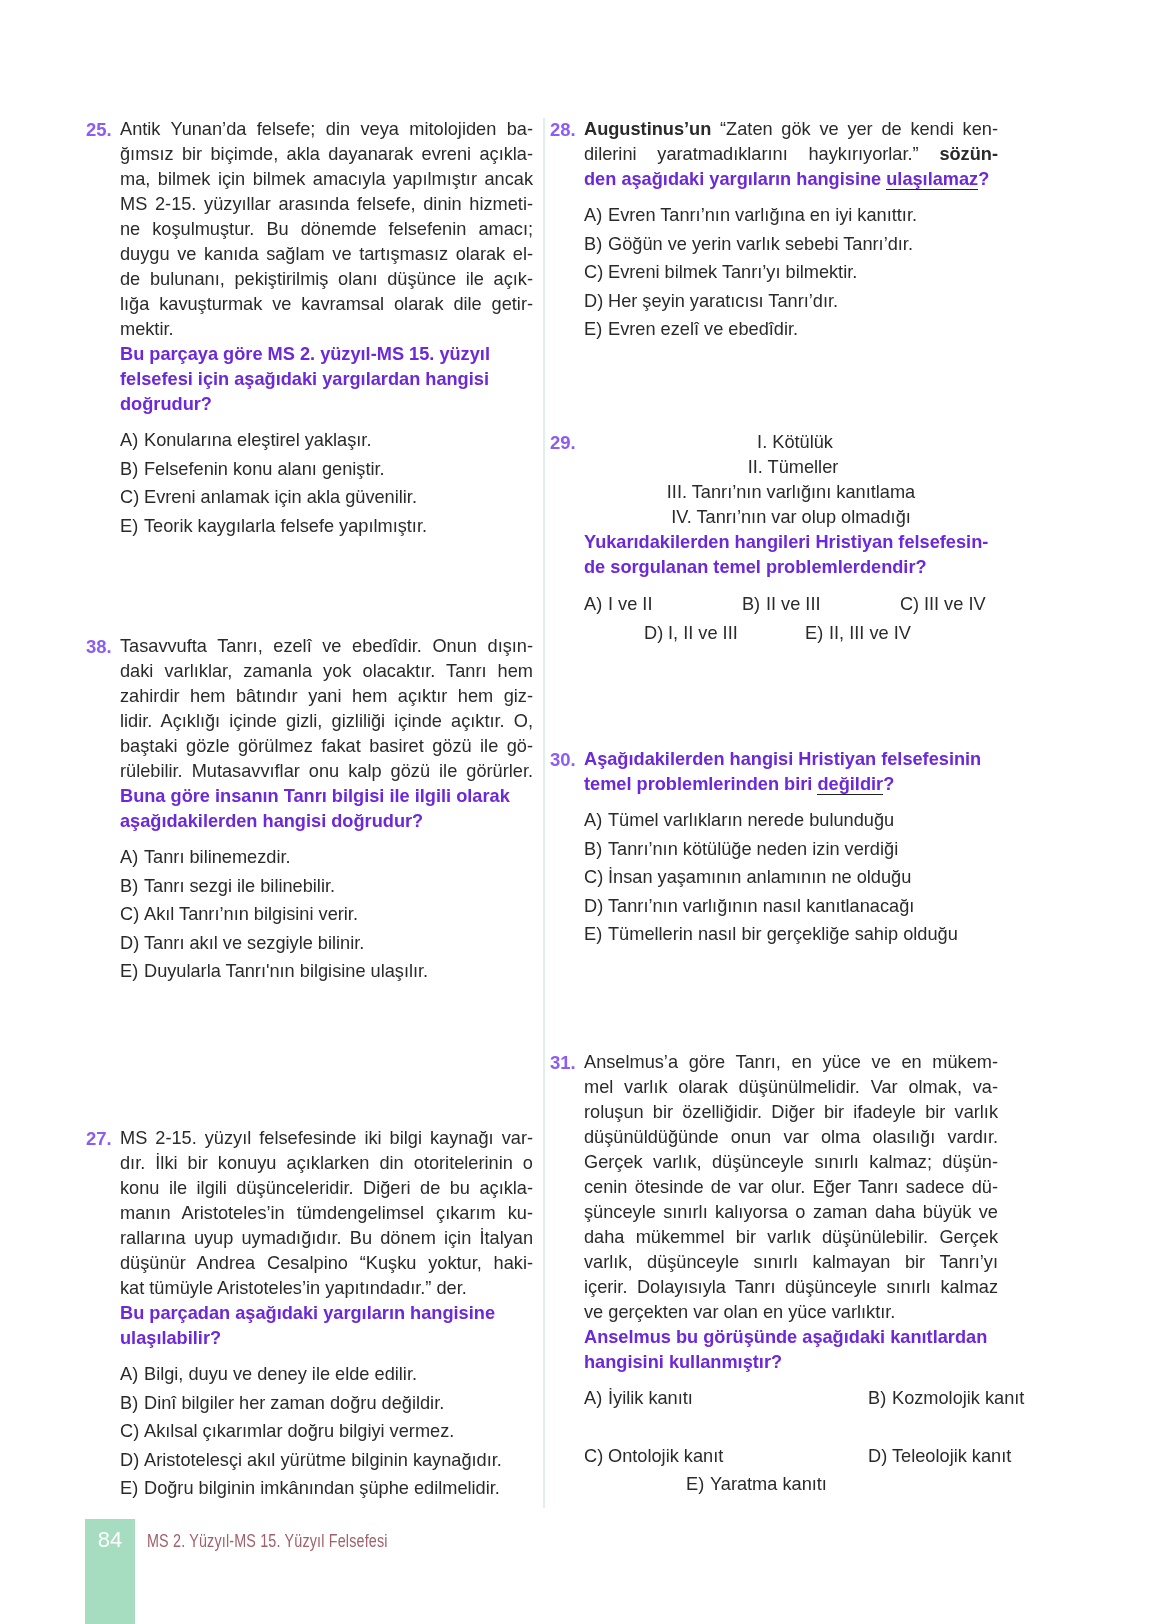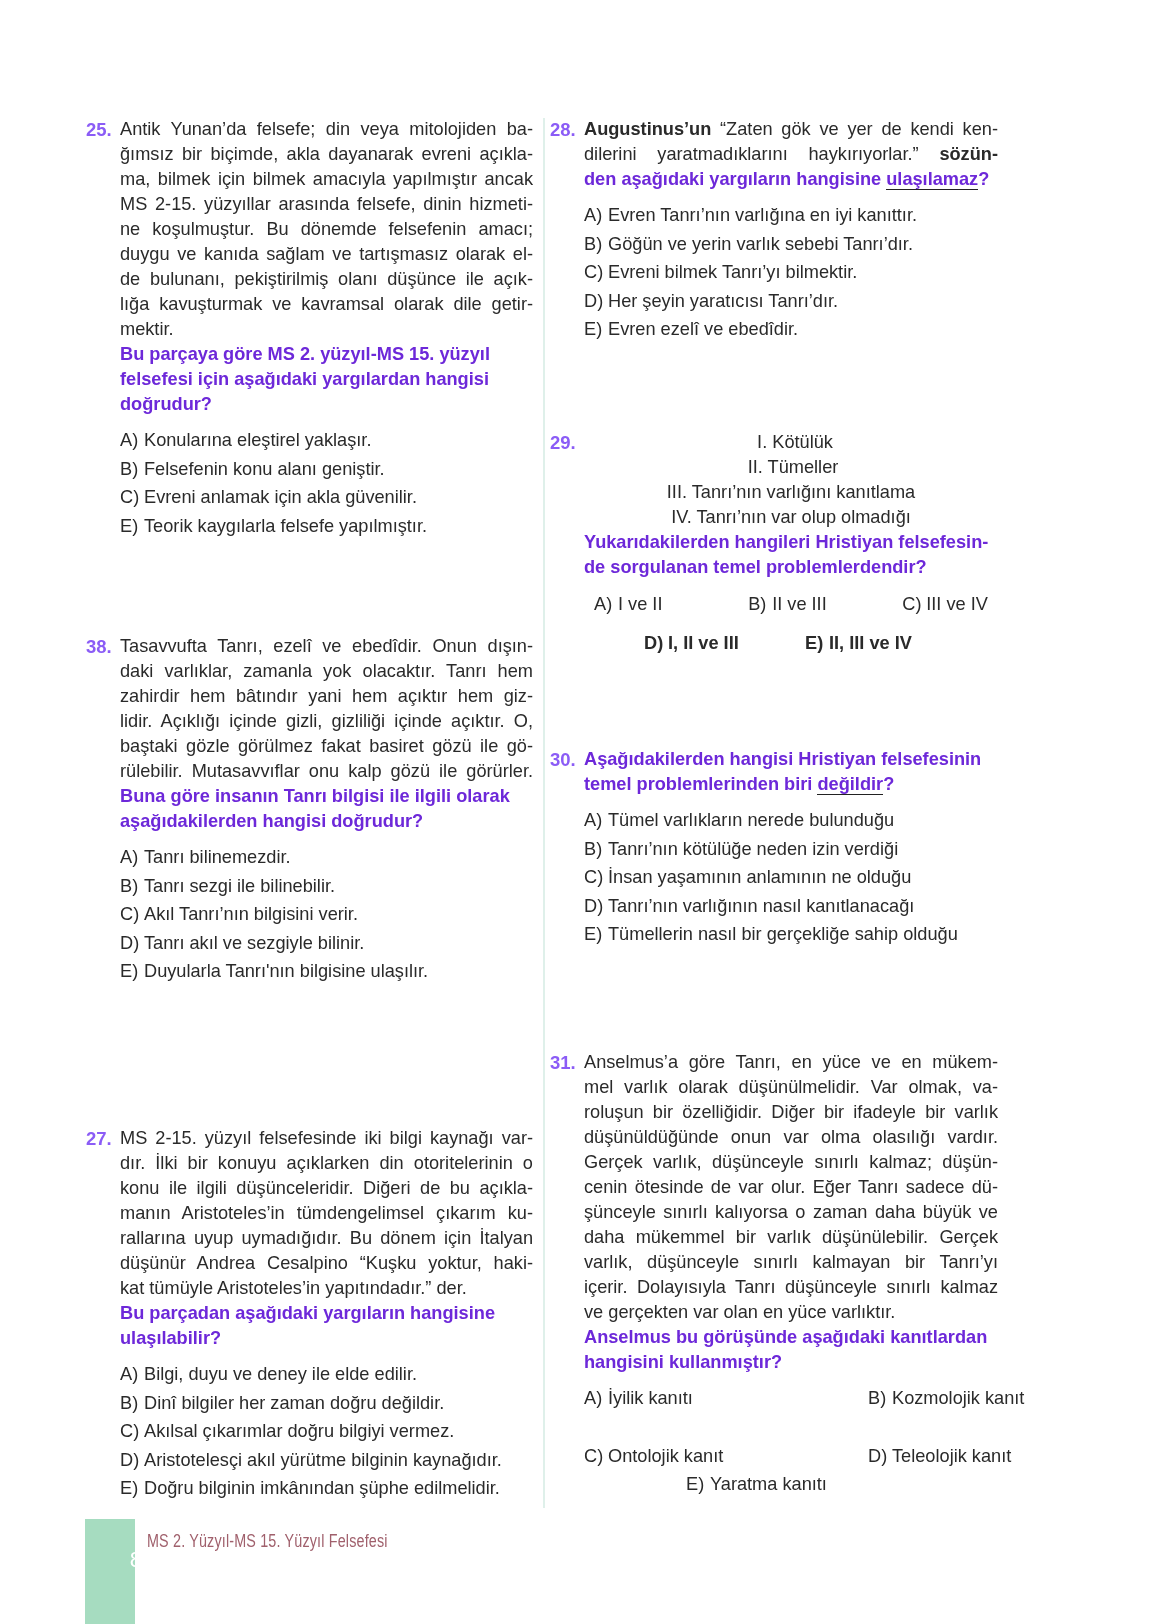--- a/index.html
+++ b/index.html
@@ -16,21 +16,21 @@
   .q .stem { font-weight: bold; color: #6d28d9; }
   .q .stem u { text-decoration: none; border-bottom: 1.5px solid #222; }
   .opts { margin-top: 9px; }
   .opt { display: block; line-height: 28.5px; white-space: nowrap; }
   .opt .lbl { display: inline-block; width: 24px; }
   .roman { line-height: 25px; text-align: center; }
   .grid2 { display: grid; grid-template-columns: 255px 180px; line-height: 28px; gap: 29px; }
   .row3 { display: flex; line-height: 28px; }
   .row3 .opt { width: 168px; }
   .footer-tab { position: absolute; left: 85px; top: 1519px; width: 50px; height: 105px; background: #a6dcc0; }
-  .page-num { position: absolute; left: 0; top: 28px; width: 50px; text-align: center; color: #ffffff; font-size: 22px; padding-left: 32px; }
+  .page-num { position: absolute; left: 0; top: 8px; width: 50px; text-align: center; color: #ffffff; font-size: 22px; }
   .chapter { position: absolute; left: 147px; top: 1531px; color: #a0606c; font-size: 17.5px; font-family: "Liberation Sans Narrow", "Liberation Sans", sans-serif; transform: scaleX(0.82); transform-origin: left top; letter-spacing: 0.2px; }
 </style>
 </head>
 <body>
 
 <div class="divider"></div>
 
 <div class="q" style="left:120px; top:117px; width:413px;">
   <span class="num">25.</span>
   <div class="para">
@@ -127,25 +127,25 @@
     <div style="padding-left:4px;"><span>II.</span> <span>Tümeller</span></div>
     <div><span>III.</span> <span>Tanrı’nın varlığını kanıtlama</span></div>
     <div><span>IV.</span> <span>Tanrı’nın var olup olmadığı</span></div>
   </div>
   <div class="stem">
     <div>Yukarıdakilerden hangileri Hristiyan felsefesin-</div>
     <div>de sorgulanan temel problemlerdendir?</div>
   </div>
   <div class="opts" style="margin-top:10px;">
     <div class="row3">
-      <div class="opt" style="width:161px;margin-left:10px;"><span class="lbl">A)</span><span>I ve II</span></div>
+      <div class="opt" style="width:161px;"><span class="lbl">A)</span><span>I ve II</span></div>
       <div class="opt" style="width:161px;"><span class="lbl">B)</span><span>II ve III</span></div>
       <div class="opt" style="width:100px;"><span class="lbl">C)</span><span>III ve IV</span></div>
     </div>
-    <div class="row3" style="margin-top:10px; padding-left:60px;font-weight:bold;">
+    <div class="row3" style="padding-left:60px;">
       <div class="opt" style="width:161px;"><span class="lbl">D)</span><span>I, II ve III</span></div>
       <div class="opt" style="width:130px;"><span class="lbl">E)</span><span>II, III ve IV</span></div>
     </div>
   </div>
 </div>
 
 <div class="q" style="left:584px; top:747px; width:414px;">
   <span class="num">30.</span>
   <div class="stem">
     <div>Aşağıdakilerden hangisi Hristiyan felsefesinin</div>

